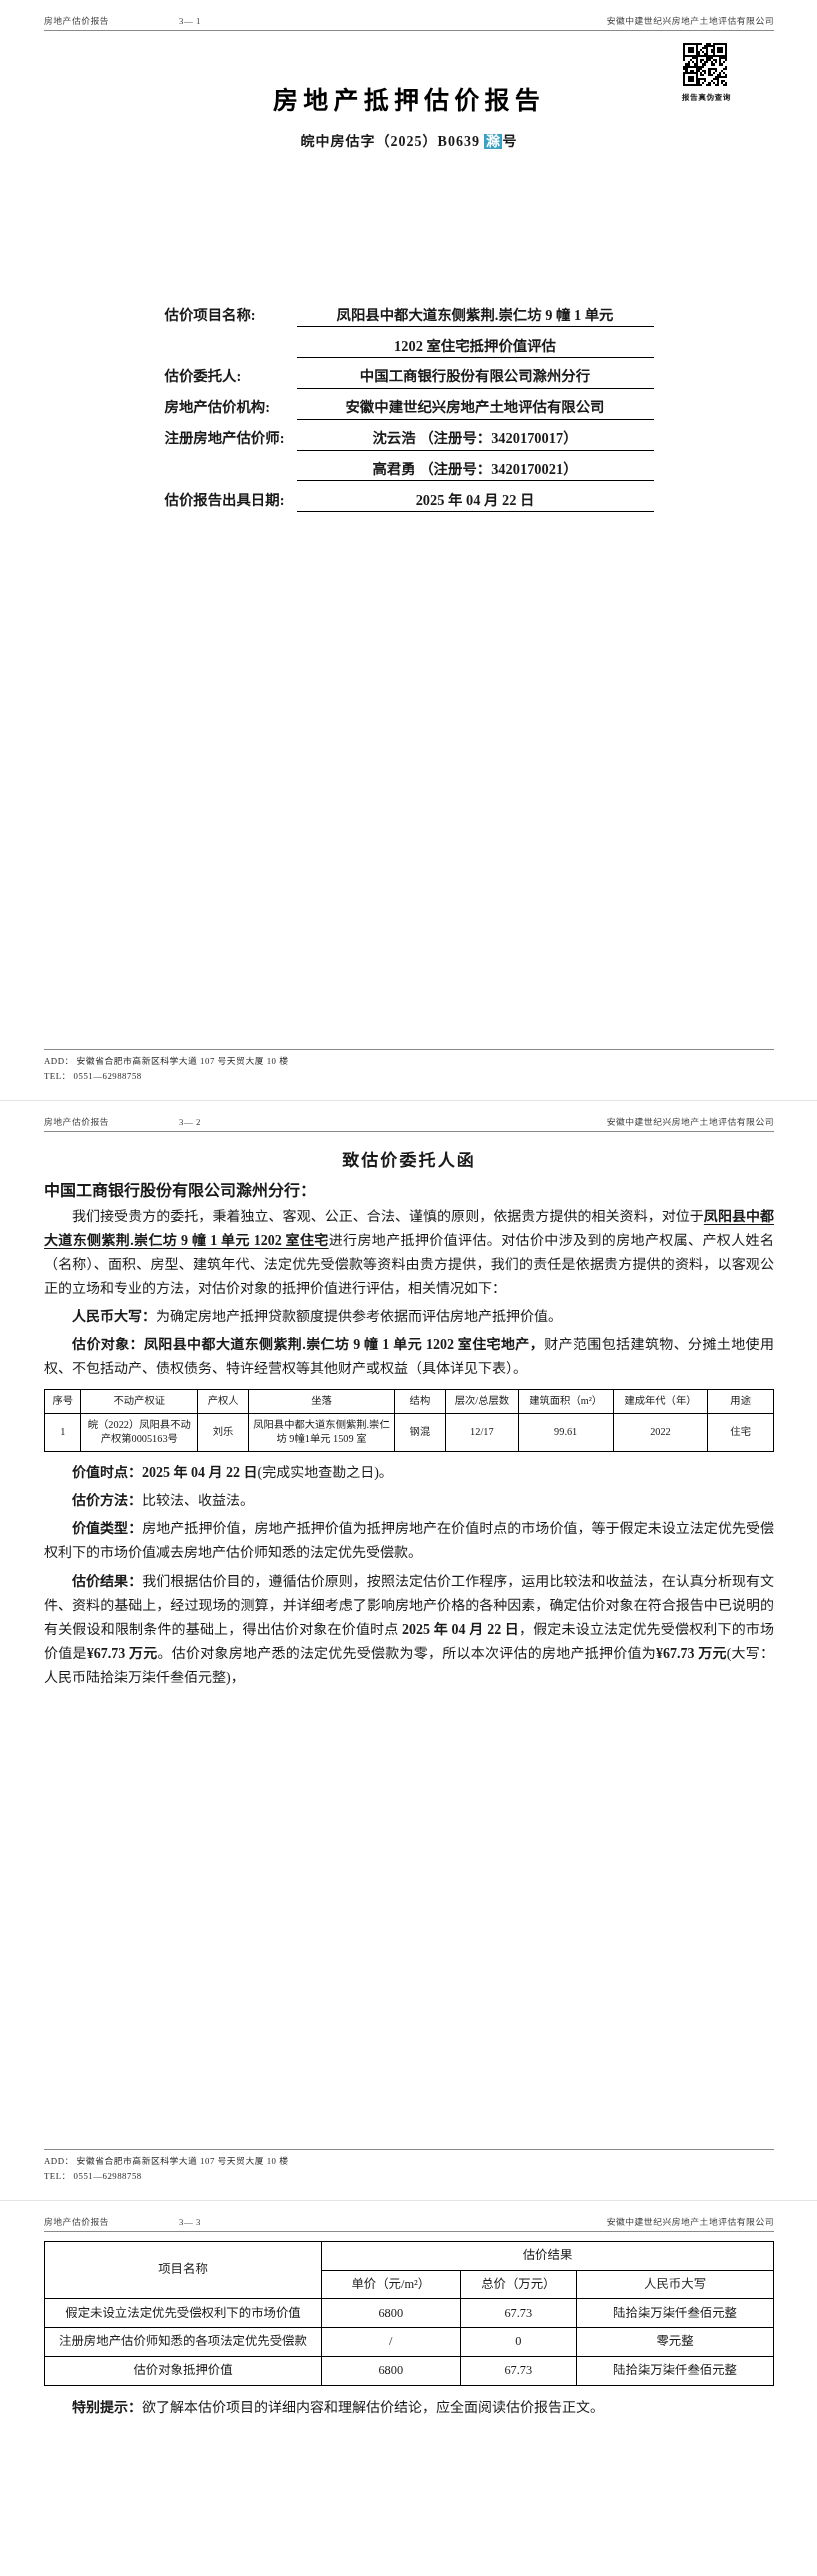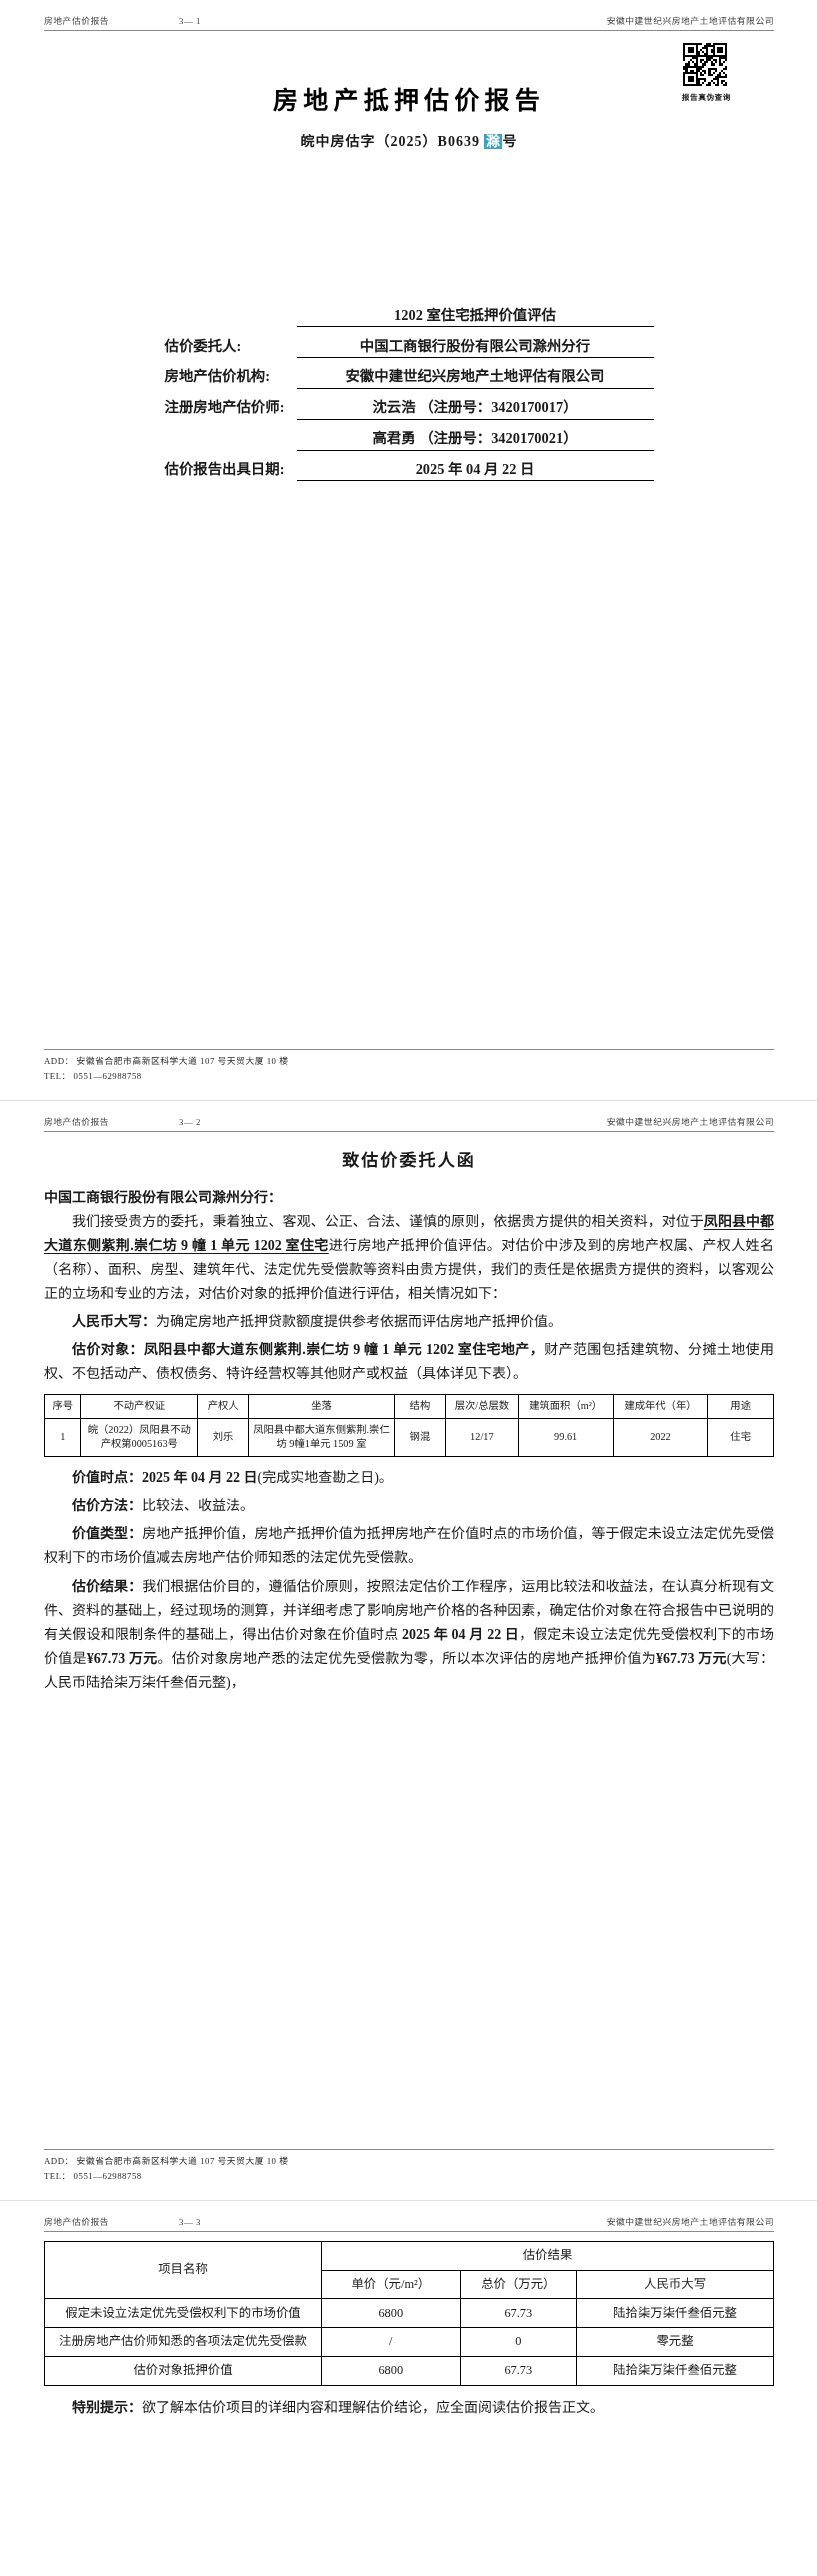--- a/index.html
+++ b/index.html
@@ -47,21 +47,21 @@
   }
   .docno { margin-top:13.4px; text-align:center; font-size:14px; font-weight:700; letter-spacing:1px; }
   .docno .hl { background:#3aa0c4; color:#fff; padding:0 1.5px; }
   .fields { margin:155px auto 0; width:489px; font-size:14.4px; }
   .frow { display:flex; margin-bottom:8.2px; line-height:21.6px; }
   .flabel { font-weight:700; white-space:nowrap; min-width:132px; }
   .fvalue { flex:1; text-align:center; font-weight:700; border-bottom:1px solid #000; padding:0 4.1px; }
 
   
   .sec-title { margin-top:13.4px; text-align:center; font-size:17px; font-weight:700; letter-spacing:2.1px; }
-  .salute { margin-top:15px; font-size:14px; font-weight:700;font-family:Liberation Serif, serif; }
+  .salute { margin-top:6px; font-size:16px; font-weight:700;font-family:Liberation Serif, serif; }
   .para { margin-top:4.1px; font-size:14px; line-height:24px; text-align:justify; text-indent:2em; }
   .b { font-weight:700; }
   .addr { font-weight:700; text-decoration:underline; text-underline-offset:2.6px; }
 
   table { width:100%; border-collapse:collapse; table-layout:fixed; }
   .t1 { margin:8.2px 0 5.2px; font-size:10.3px; }
   .t1 th,.t1 td { border:0.5px solid #000; text-align:center; vertical-align:middle; padding:4.1px 2.1px; line-height:14.4px; font-weight:400; word-break:break-all; }
   .t2 { margin-top:8.2px; font-size:12.4px; }
   .t2 th,.t2 td { border:0.5px solid #000; text-align:center; vertical-align:middle; padding:5.2px 3.1px; line-height:17.5px; font-weight:400; word-break:break-all; }
 </style>
@@ -525,20 +525,24 @@
     </div>
 
     <h1 class="title">房地产抵押估价报告</h1>
 
     <div class="docno">
       <span>皖中房估字（2025）B0639 </span><span class="hl">滁</span><span>号</span>
     </div>
 
     <div class="fields">
       <div class="frow">
+        <span class="flabel">估价项目名称:</span>
+        <span class="fvalue">凤阳县中都大道东侧紫荆.崇仁坊 9 幢 1 单元</span>
+      </div>
+      <div class="frow">
         <span class="flabel"></span>
         <span class="fvalue">1202 室住宅抵押价值评估</span>
       </div>
       <div class="frow">
         <span class="flabel">估价委托人:</span>
         <span class="fvalue">中国工商银行股份有限公司滁州分行</span>
       </div>
       <div class="frow">
         <span class="flabel">房地产估价机构:</span>
         <span class="fvalue">安徽中建世纪兴房地产土地评估有限公司</span>

